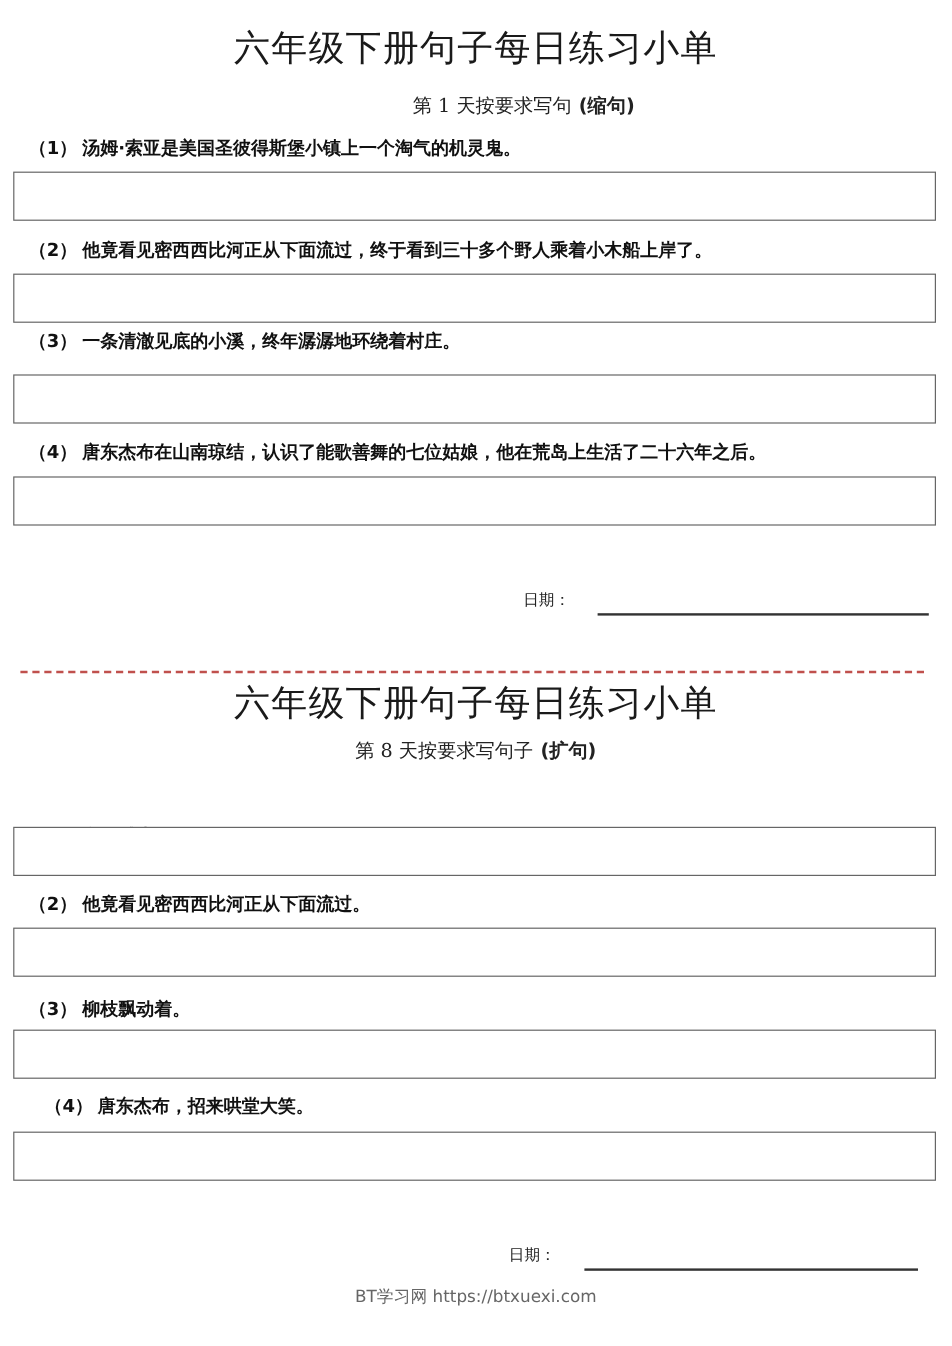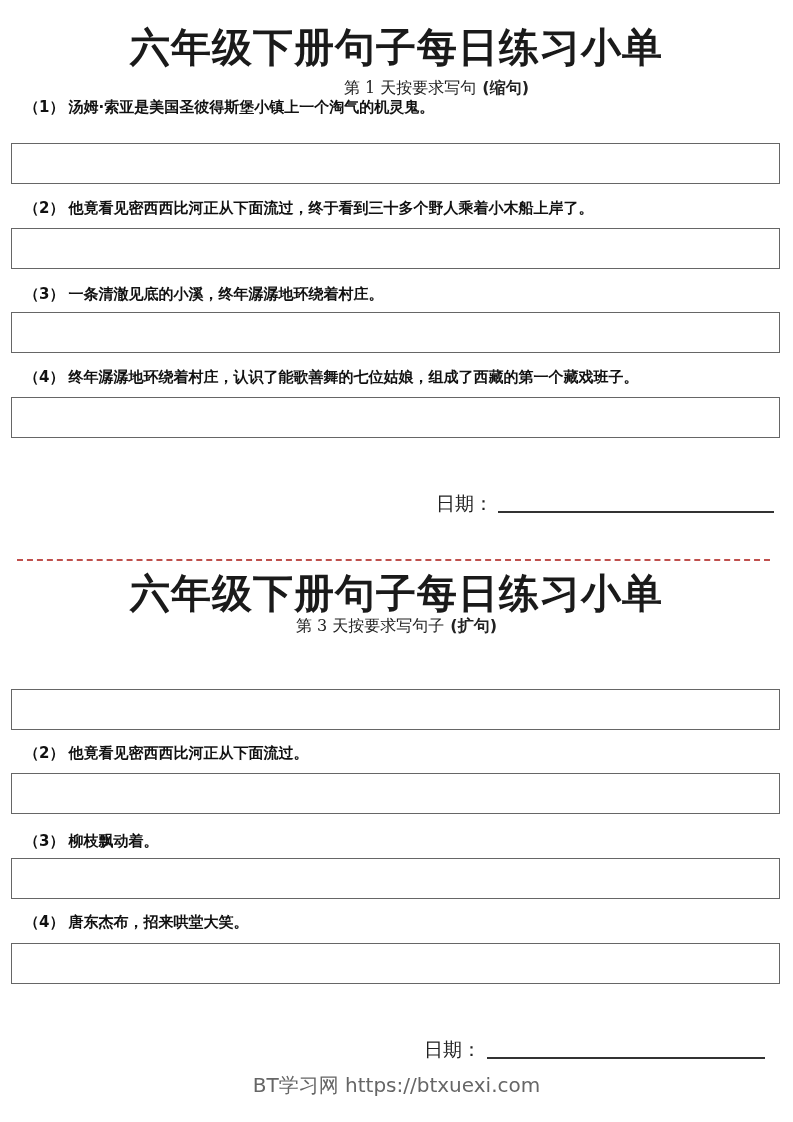--- a/index.html
+++ b/index.html
@@ -1,88 +1,88 @@
 <!DOCTYPE html>
 <html><head>
   <meta charset="utf-8">
   <style>
     html, body { margin: 0; padding: 0; background: #ffffff; }
     body { width: 793px; height: 1122px; position: relative; overflow: hidden;
            font-family: "DejaVu Sans", "Liberation Sans", sans-serif; color: #111; }
     .title { position: absolute; left: 0; width: 793px; text-align: center;
-             font-family: "DejaVu Serif", "Liberation Serif", serif; font-size: 40px; font-weight: bold;
+             font-family: "DejaVu Serif", "Liberation Serif", serif; font-size: 30px; font-weight: normal;
              letter-spacing: 1px; color: #1a1a1a; }
     .subtitle { position: absolute; left: 0; width: 793px; text-align: center;
                 font-family: "DejaVu Serif", "Liberation Serif", serif; font-size: 16px; color: #222; }
     .subtitle .tag { font-family: "DejaVu Sans", "Liberation Sans", sans-serif; font-weight: bold; margin-left: 6px; }
     .q { position: absolute; left: 24px; font-size: 15px; font-weight: bold; color: #111; white-space: nowrap; }
     .q .num { margin-right: 4px; }
     .box { position: absolute; left: 11px; width: 769px; height: 41px; border: 1px solid #666; background: #fff; box-sizing: border-box; }
-    .date { position: absolute; font-family: "DejaVu Serif", "Liberation Serif", serif; font-size: 19px; color: #222; }
+    .date { position: absolute; font-family: "DejaVu Serif", "Liberation Serif", serif; font-size: 13px; color: #222; }
     .date-line { position: absolute; height: 0; border-bottom: 2px solid #333; }
     .divider { position: absolute; left: 17px; width: 753px; top: 559px; border-top: 2px dashed #c0504d; }
-    .footer { position: absolute; left: 0; width: 793px; top: 1072px; text-align: center; font-size: 20px; color: #666; }
+    .footer { position: absolute; left: 0; width: 793px; top: 1072px; text-align: center; font-size: 14px; color: #666; }
   </style>
 </head>
 <body>
 
 <div>
   <div class="title" style="top:20px;">六年级下册句子每日练习小单</div>
   <div class="subtitle" style="top:78px;padding-left:40px;">
     <span>第 1 天按要求写句</span><span class="tag">(缩句)</span>
   </div>
 
-  <div class="q" style="top:98px;">
+  <div class="q" style="top:114px;">
     <span class="num">（1）</span><span>汤姆·索亚是美国圣彼得斯堡小镇上一个淘气的机灵鬼。</span>
   </div>
   <div class="box" style="top:143px;"></div>
 
   <div class="q" style="top:199px;">
     <span class="num">（2）</span><span>他竟看见密西西比河正从下面流过，终于看到三十多个野人乘着小木船上岸了。</span>
   </div>
   <div class="box" style="top:228px;"></div>
 
-  <div class="q" style="top:285px;">
+  <div class="q" style="top:275px;">
     <span class="num">（3）</span><span>一条清澈见底的小溪，终年潺潺地环绕着村庄。</span>
   </div>
   <div class="box" style="top:312px;"></div>
 
   <div class="q" style="top:368px;">
-    <span class="num">（4）</span><span>终年潺潺地环绕着村庄，认识了能歌善舞的七位姑娘，组成了西藏的第一个藏戏班子。</span>
+    <span class="num">（4）</span><span>唐东杰布在山南琼结，认识了能歌善舞的七位姑娘，他在荒岛上生活了二十六年之后。</span>
   </div>
   <div class="box" style="top:397px;"></div>
 
   <div class="date" style="left:436px; top:491px;">日期：</div>
   <div class="date-line" style="left:498px; top:511px; width:276px;"></div>
 </div>
 
 <div class="divider"></div>
 
 <div>
   <div class="title" style="top:566px;">六年级下册句子每日练习小单</div>
   <div class="subtitle" style="top:616px;">
-    <span>第 3 天按要求写句子</span><span class="tag">(扩句)</span>
+    <span>第 8 天按要求写句子</span><span class="tag">(扩句)</span>
   </div>
 
   <div class="q" style="top:660px;margin-top:28px;">
     <span class="num">（1）</span><span>我要过生活了。</span>
   </div>
   <div class="box" style="top:689px;"></div>
 
   <div class="q" style="top:744px;text-align:right;">
     <span class="num">（2）</span><span>他竟看见密西西比河正从下面流过。</span>
   </div>
   <div class="box" style="top:773px;"></div>
 
   <div class="q" style="top:832px;">
     <span class="num">（3）</span><span>柳枝飘动着。</span>
   </div>
   <div class="box" style="top:858px;"></div>
 
-  <div class="q" style="top:913px;">
+  <div class="q" style="top:913px;margin-left:13px;">
     <span class="num">（4）</span><span>唐东杰布，招来哄堂大笑。</span>
   </div>
   <div class="box" style="top:943px;"></div>
 
   <div class="date" style="left:424px; top:1037px;">日期：</div>
   <div class="date-line" style="left:487px; top:1057px; width:278px;"></div>
 </div>
 
 <div class="footer">BT学习网 https://btxuexi.com</div>
 

